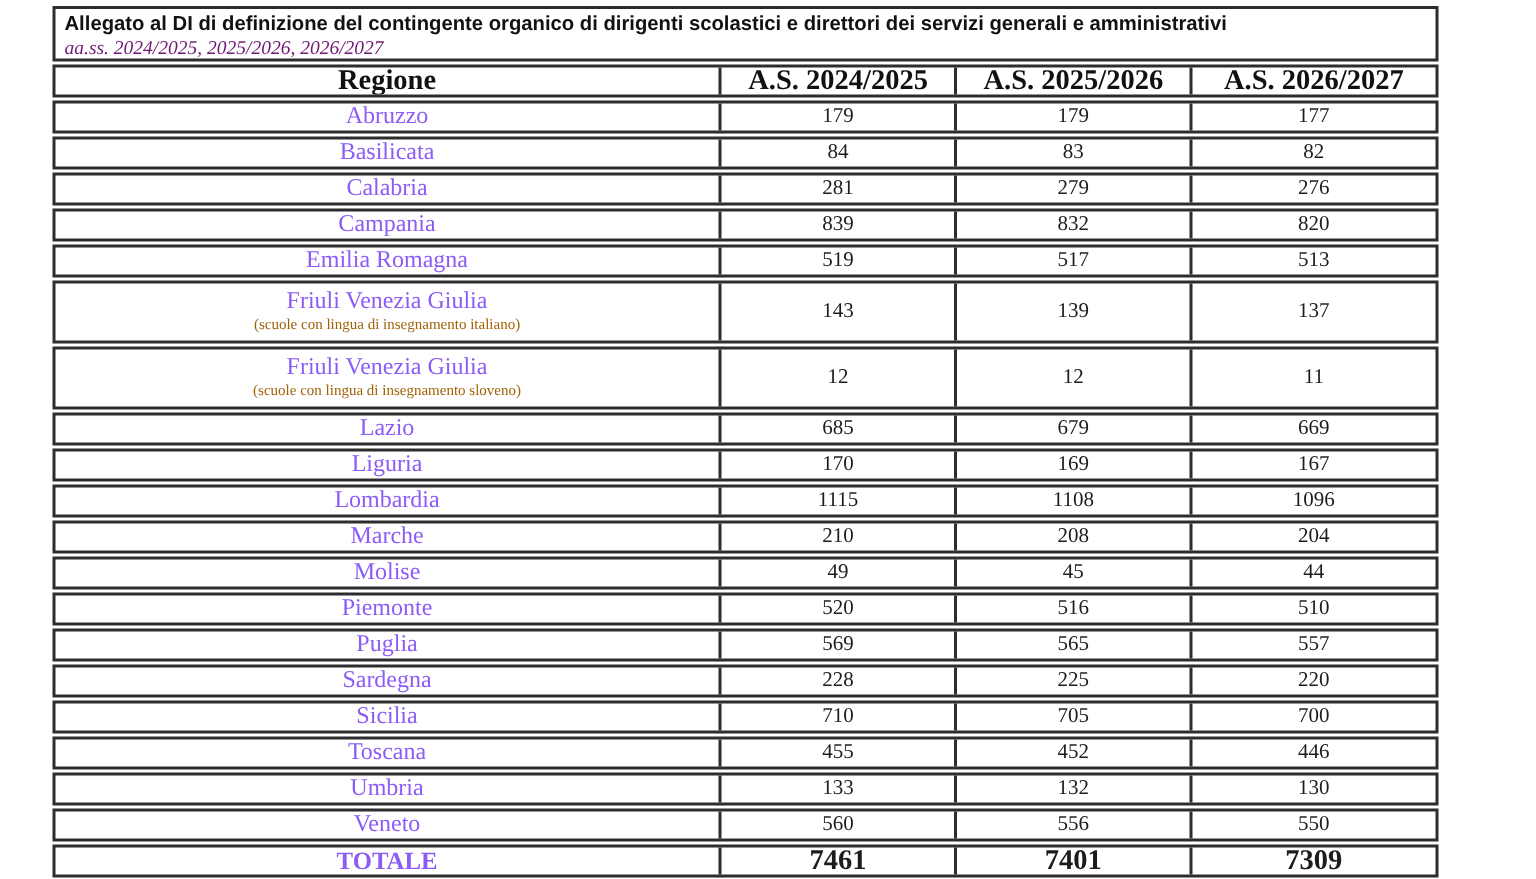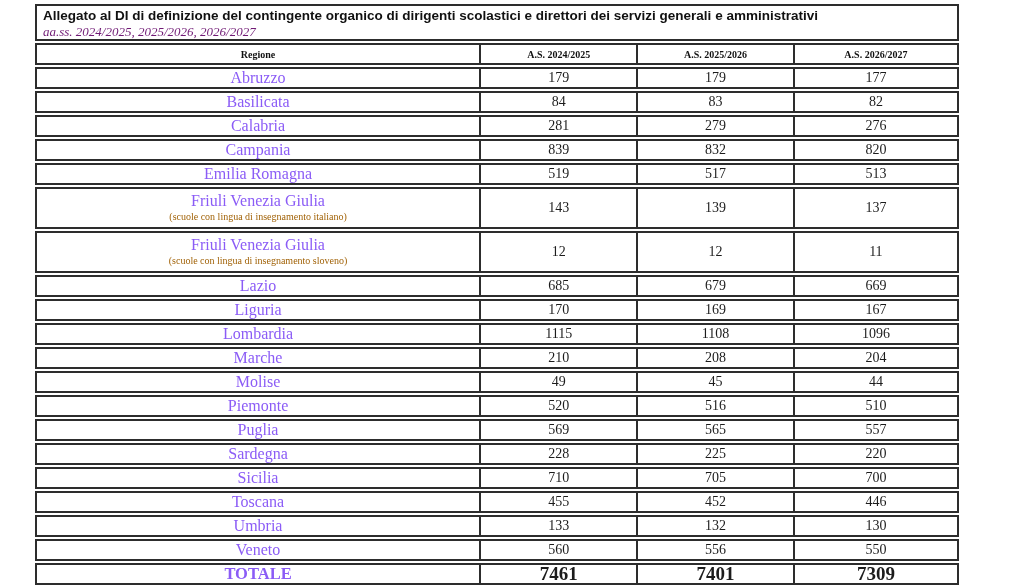--- a/index.html
+++ b/index.html
@@ -63,21 +63,21 @@
     text-align: center;
     overflow: hidden;
   }
   .cell + .cell { border-left: 2px solid #2d2d2d; }
   .c0 { width: 48.05%; }
   .c1 { width: 17.1%; }
   .c2 { width: 17.0%; }
   .c3 { flex: 1; }
   .header-row .cell {
     font-weight: bold;
-    font-size: 10px;
+    font-size: 19px;
     color: #111111;
   }
   .regione {
     font-size: 16px;
     line-height: 18px;
     color: #8b5cf6;
     white-space: nowrap;
   }
   .note {
     font-size: 10px;

